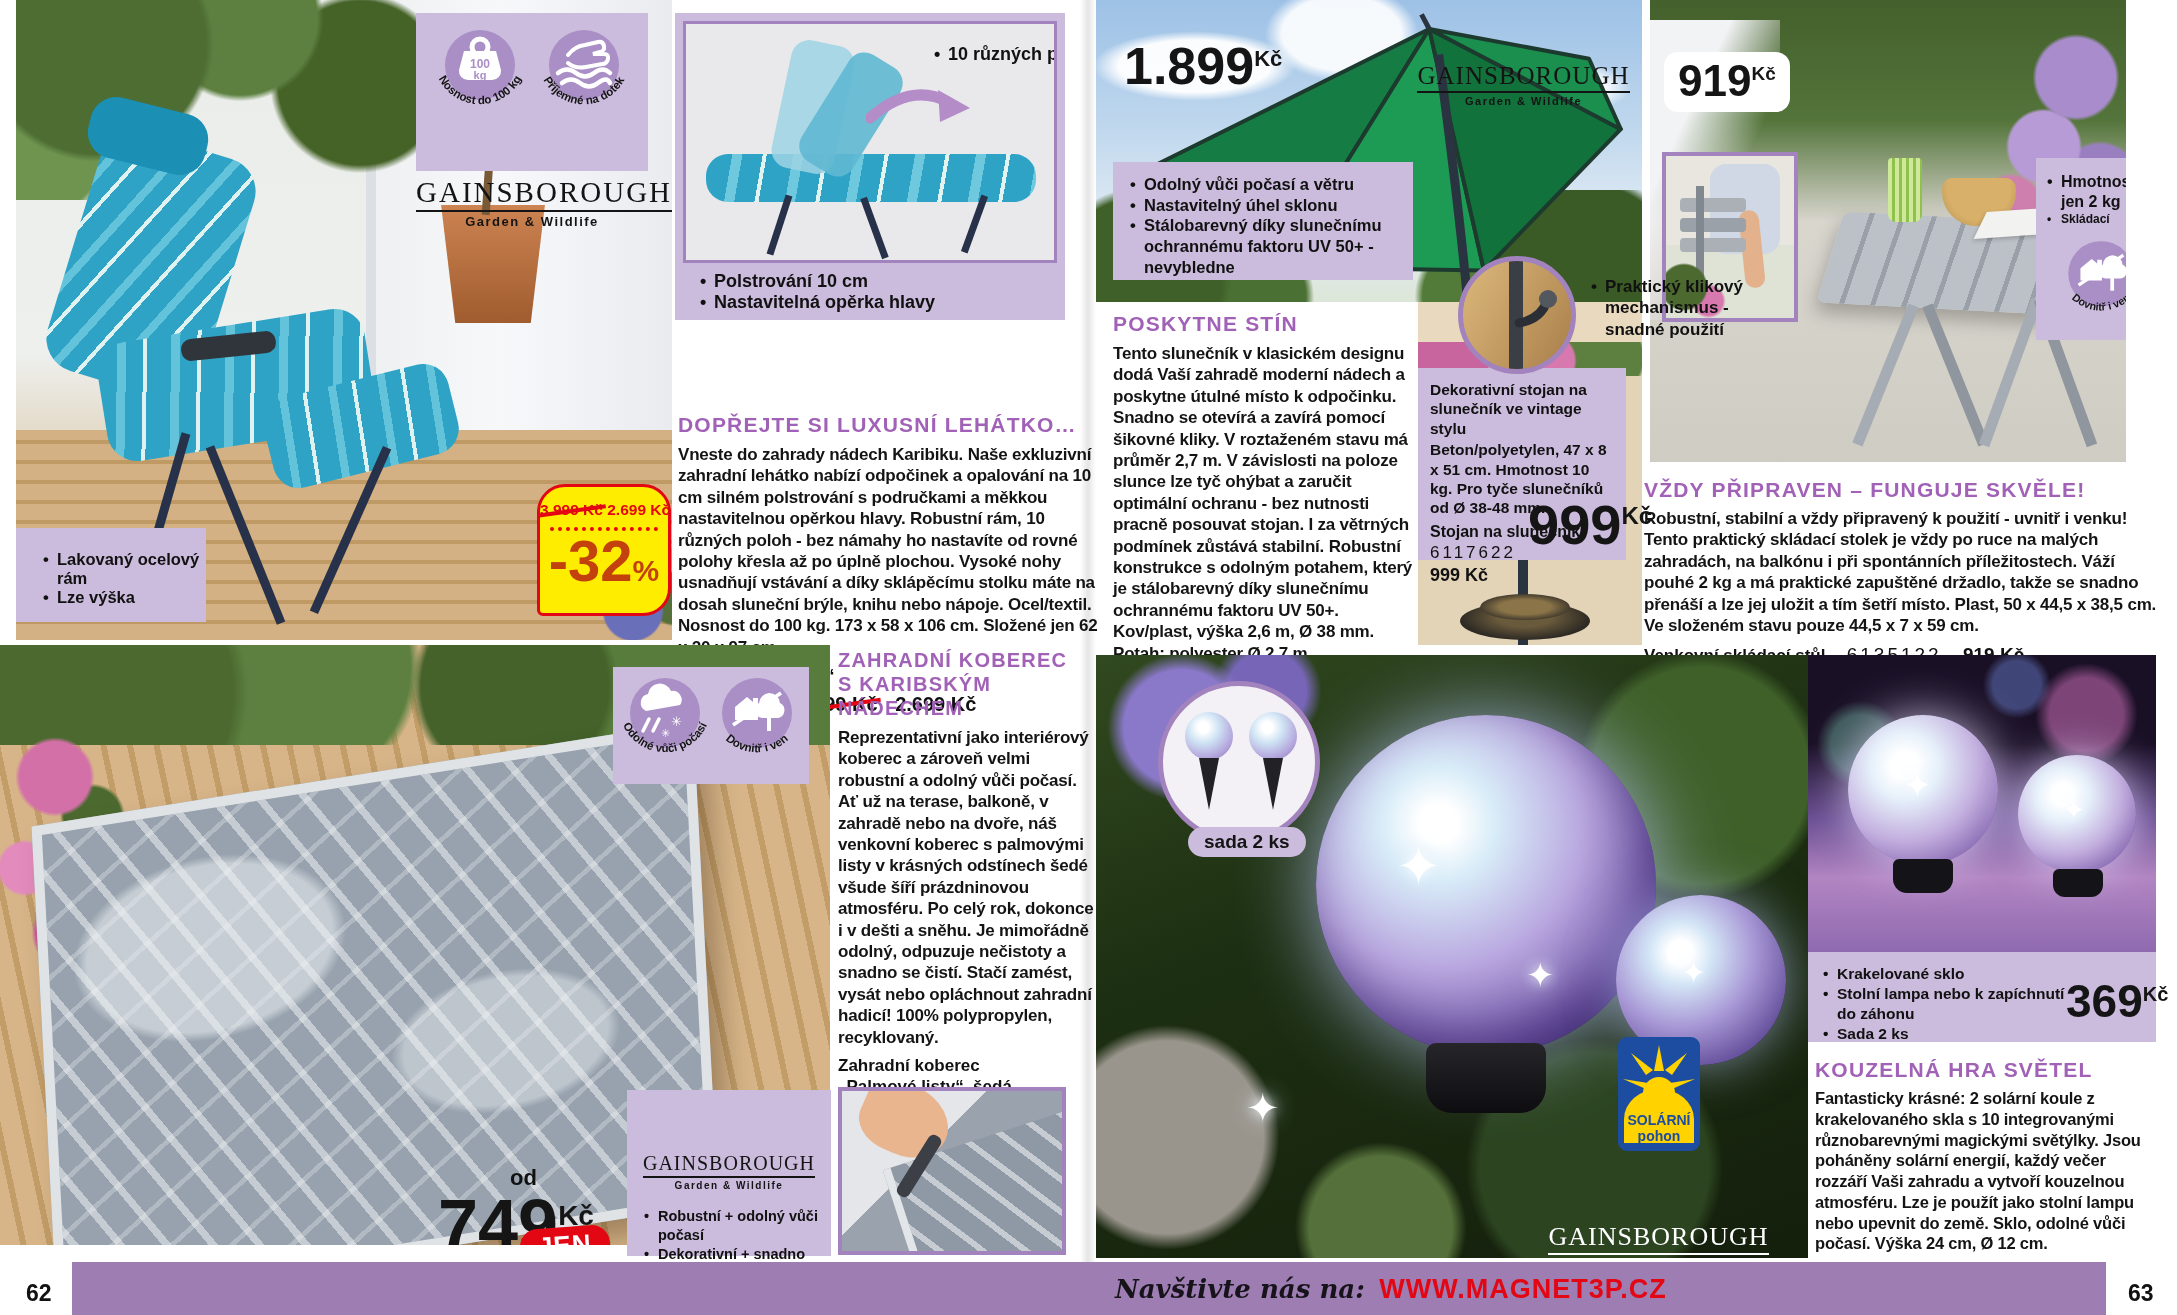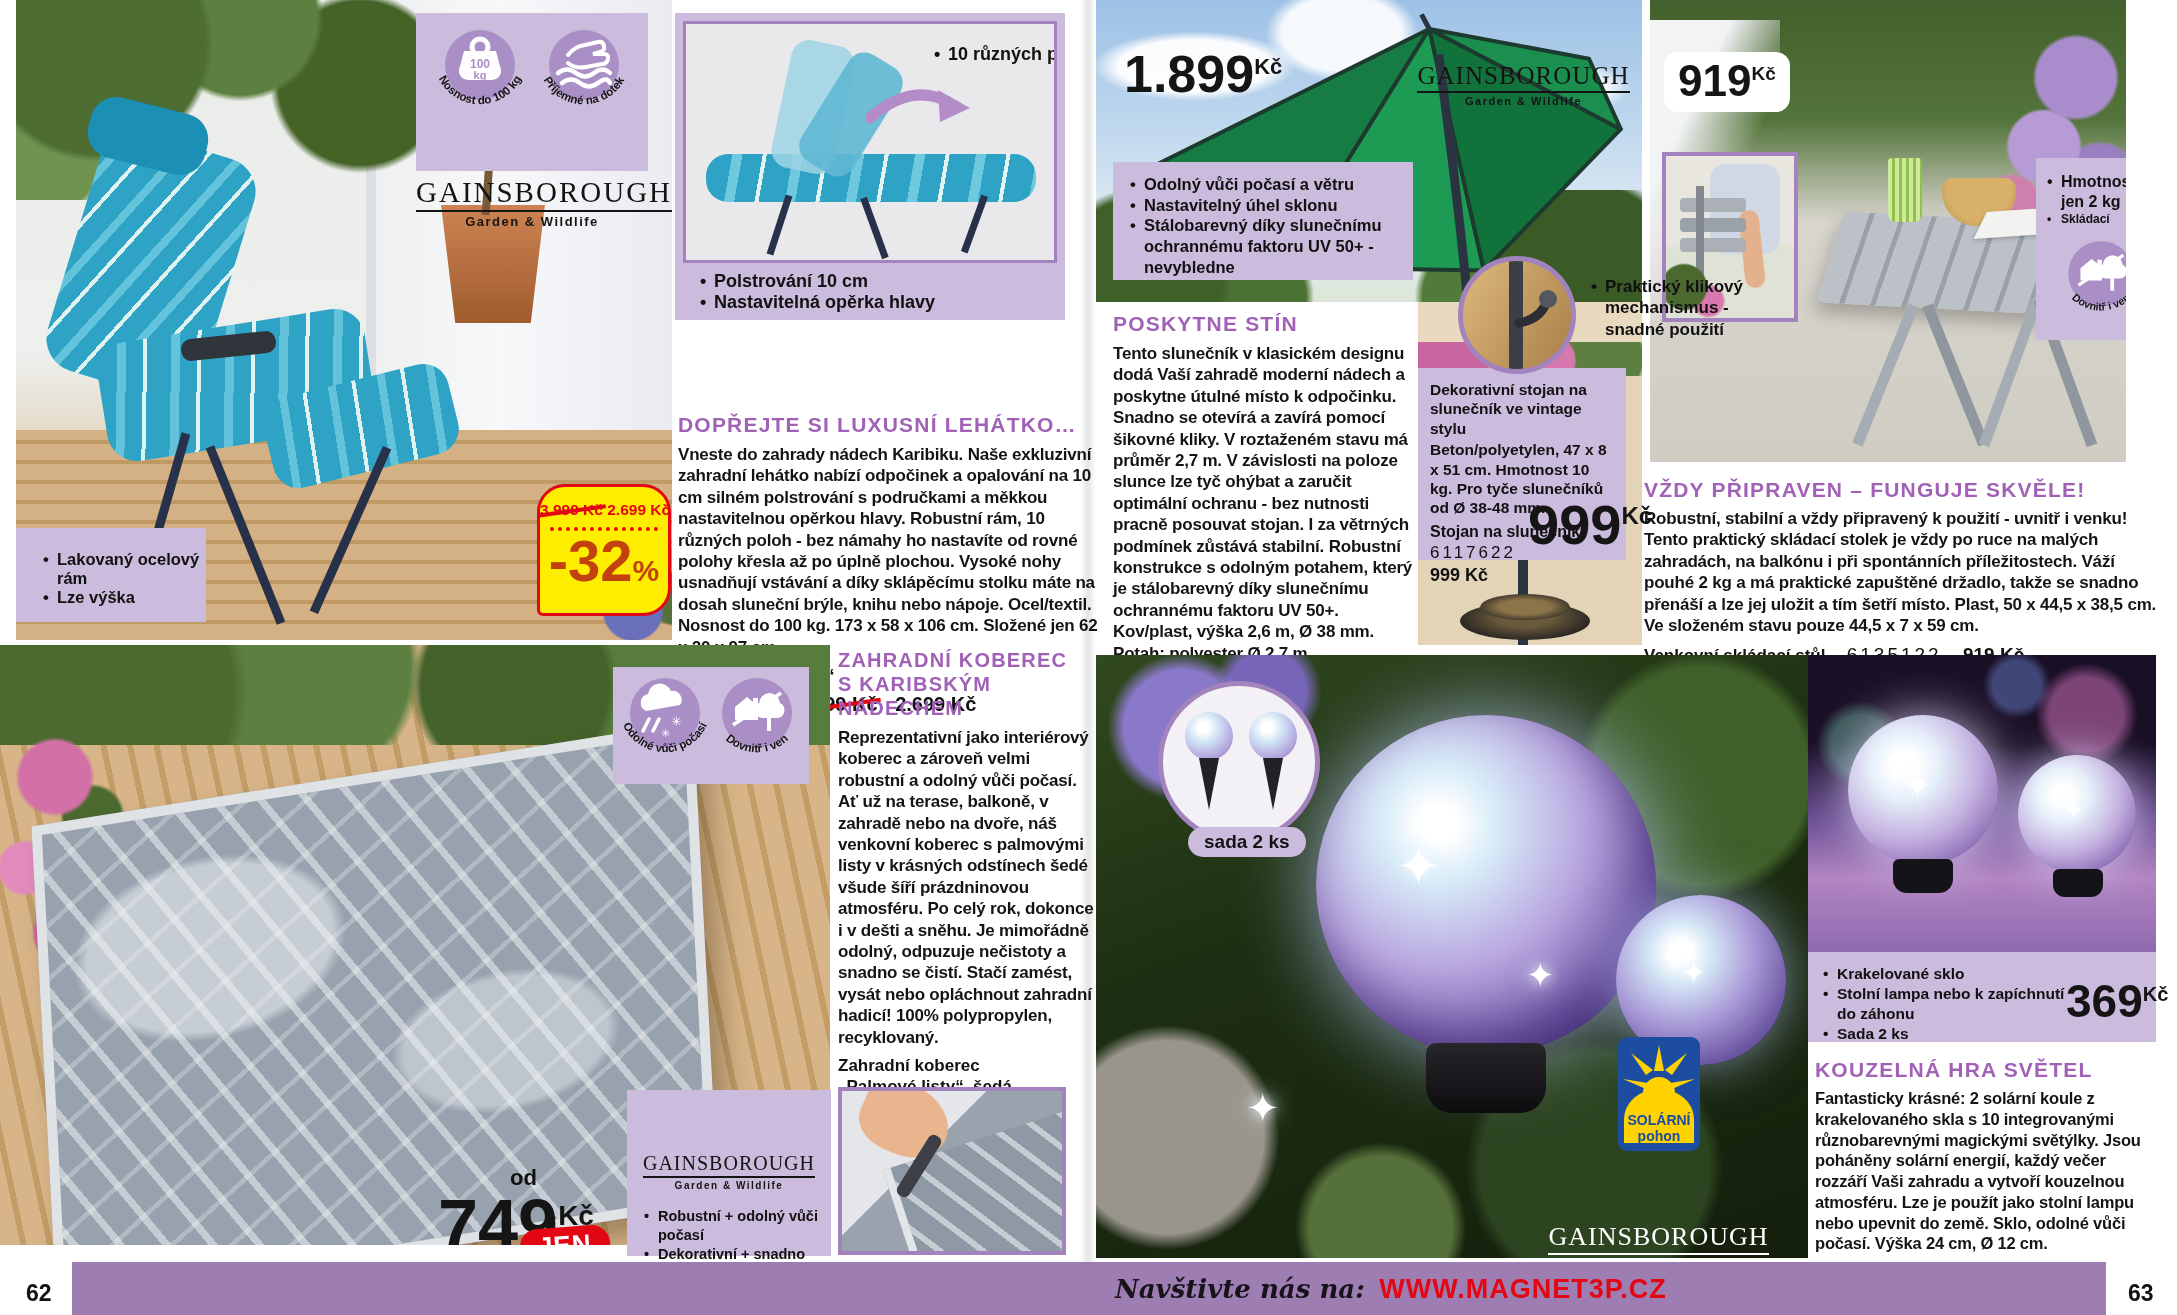--- a/index.html
+++ b/index.html
@@ -227,21 +227,21 @@
   <svg class="abs" style="left:20px;top:14px;transform:rotate(-3deg);" width="520" height="290" viewBox="0 0 500 290">
     <g stroke="#1c3b2e" stroke-width="4" stroke-linejoin="round">
       <polygon points="310,18 10,148 150,248" fill="#157c43"></polygon>
       <polygon points="310,18 150,248 352,262" fill="#1d9b55"></polygon>
       <polygon points="310,18 352,262 496,128" fill="#12723c"></polygon>
       <polygon points="310,18 496,128 468,56" fill="#1a8f4e"></polygon>
     </g>
     <path d="M310,18 l-7,-15" stroke="#2a3440" stroke-width="5"></path>
     <path d="M318,44 C 324,120 330,190 334,290" stroke="#2a3440" stroke-width="9" fill="none"></path>
   </svg>
-  <div class="abs bigprice" style="left:28px;top:44px;font-size:52px;"><span>1.899</span><sup style="font-size:22px;">Kč</sup></div>
+  <div class="abs bigprice" style="left:28px;top:36px;font-size:52px;"><span>1.899</span><sup style="font-size:22px;">Kč</sup></div>
   <div class="abs brand" style="left:320px;top:16px;width:215px;">
     <div class="nm" style="font-size:25px;letter-spacing:1px;">GAINSBOROUGH</div>
     <div class="tg" style="font-size:11px;">Garden &amp; Wildlife</div>
   </div>
   <div class="abs panel" style="left:17px;top:162px;width:300px;height:118px;box-sizing:border-box;padding:12px 10px 0 14px;">
     <div class="bullet" style="font-size:16.5px;line-height:1.25;">Odolný vůči počasí a větru</div>
     <div class="bullet" style="font-size:16.5px;line-height:1.25;">Nastavitelný úhel sklonu</div>
     <div class="bullet" style="font-size:16.5px;line-height:1.25;">Stálobarevný díky slunečnímu ochrannému faktoru UV 50+ - nevybledne</div>
   </div>
 </div>

